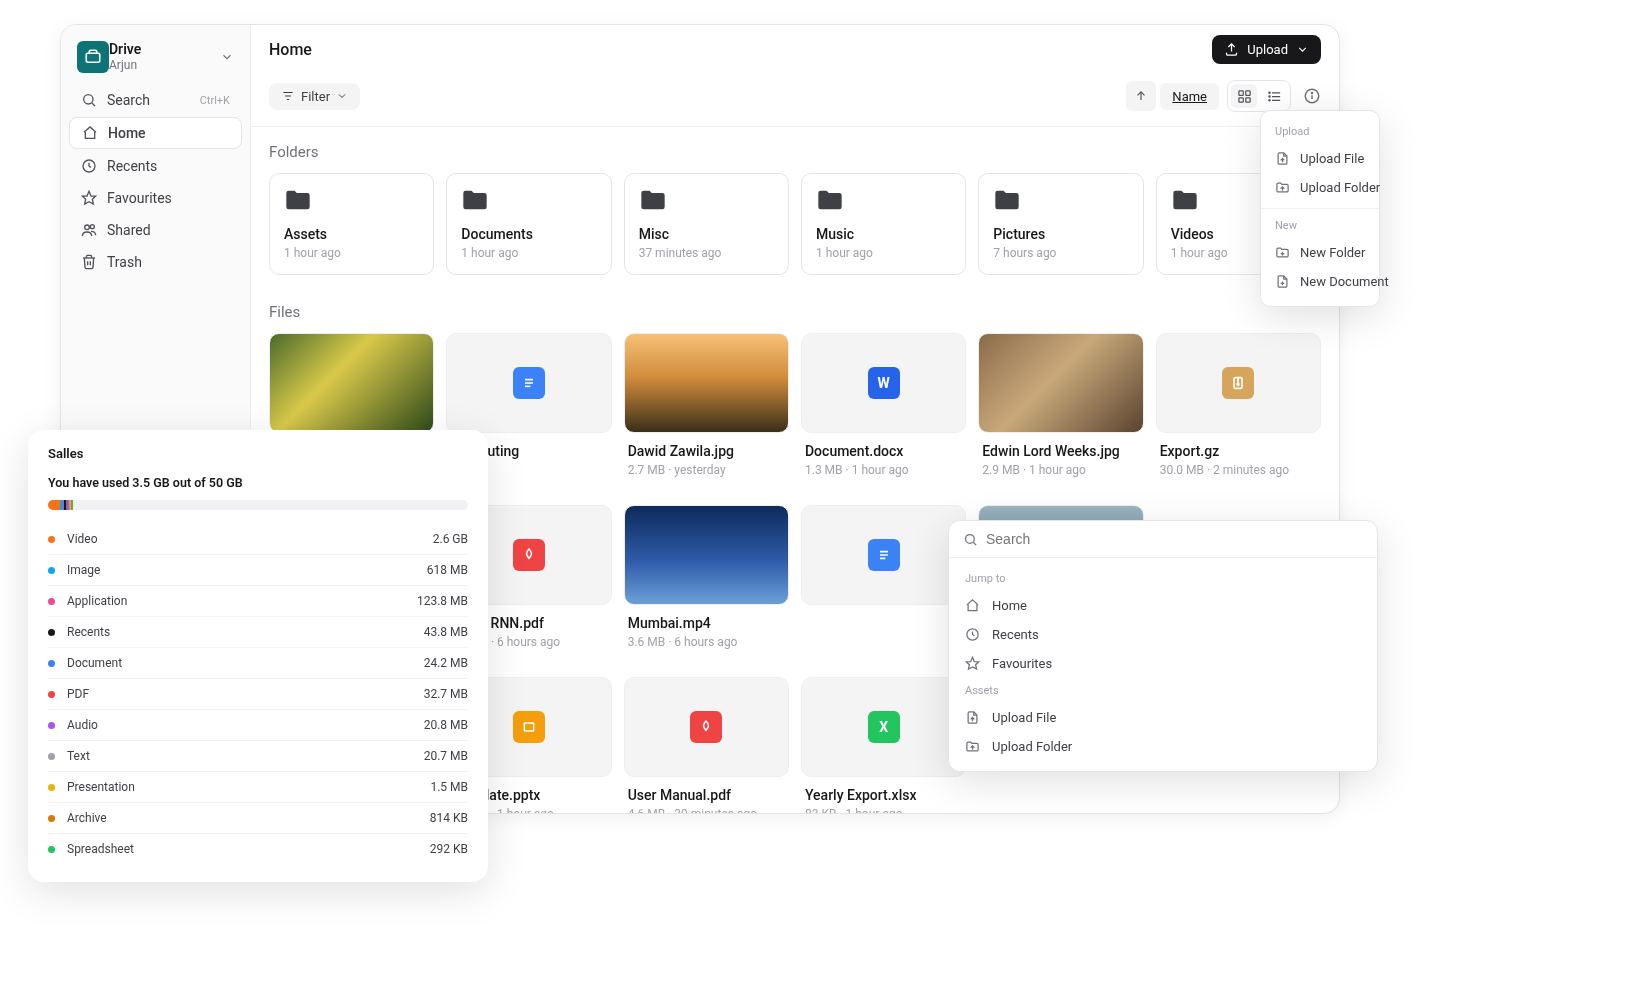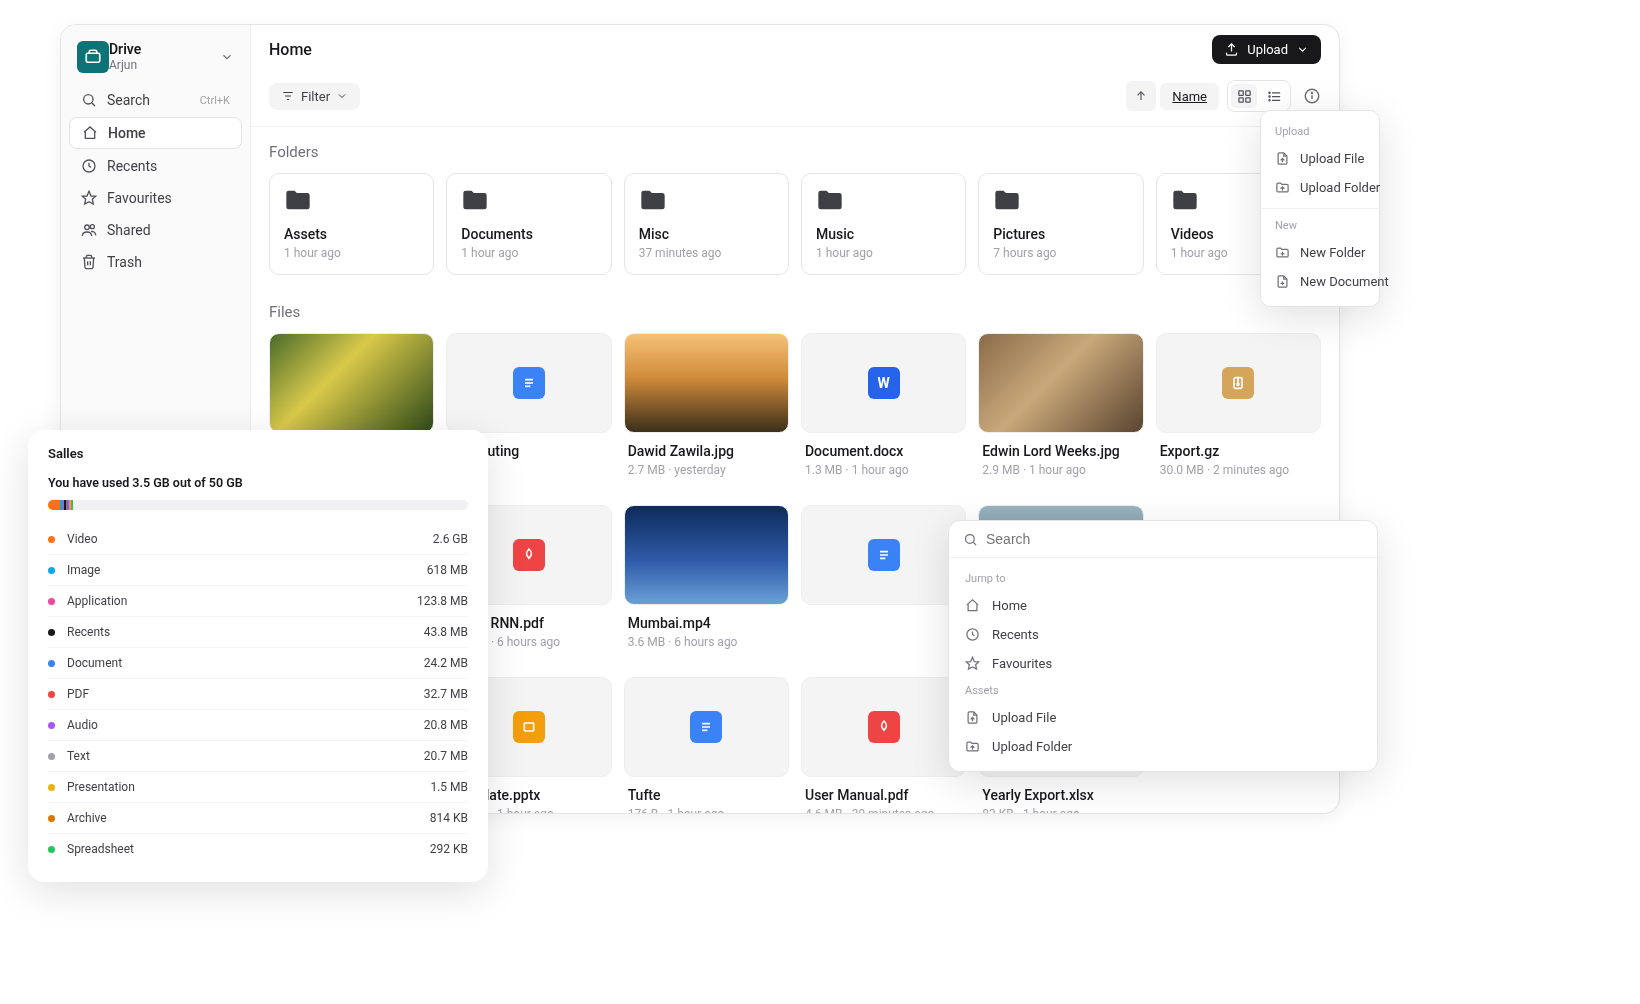--- a/index.html
+++ b/index.html
@@ -435,35 +435,20 @@
                   </svg>
                 </div>
               </div>
               <div class="file-body">
     <div class="file-name">Template.pptx</div>
     <div class="file-meta">3.9 MB  ·  1 hour ago</div>
               </div>
             </div>
             <div class="file-card">
               <div class="file-thumb">
-                <div class="ft-doc" style="background: rgb(59, 130, 246);">
-                  <svg width="16" height="16" viewBox="0 0 24 24" fill="none" stroke="#fff" stroke-width="2.4">
-                    <line x1="6" y1="7" x2="18" y2="7"></line>
-                    <line x1="6" y1="12" x2="18" y2="12"></line>
-                    <line x1="6" y1="17" x2="14" y2="17"></line>
-                  </svg>
-                </div>
-              </div>
-              <div class="file-body">
-    <div class="file-name">Tufte</div>
-    <div class="file-meta">176 B  ·  1 hour ago</div>
-              </div>
-            </div>
-            <div class="file-card">
-              <div class="file-thumb">
                 <div class="ft-doc" style="background: rgb(239, 68, 68);">
                   <svg width="16" height="16" viewBox="0 0 24 24" fill="none" stroke="#fff" stroke-width="2.4">
                     <path d="M12 3c4 4 6 8 0 14-6-6-4-10 0-14z"></path>
                   </svg>
                 </div>
               </div>
               <div class="file-body">
     <div class="file-name">User Manual.pdf</div>
     <div class="file-meta">4.6 MB  ·  39 minutes ago</div>
               </div>

